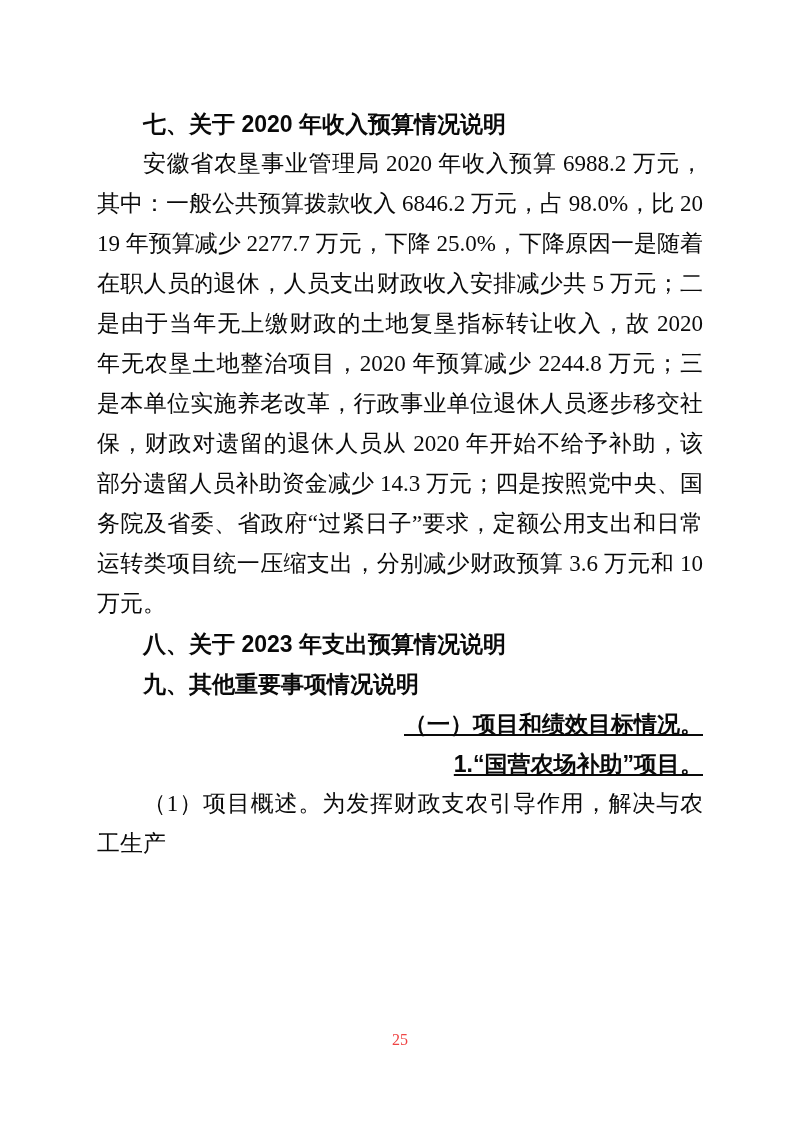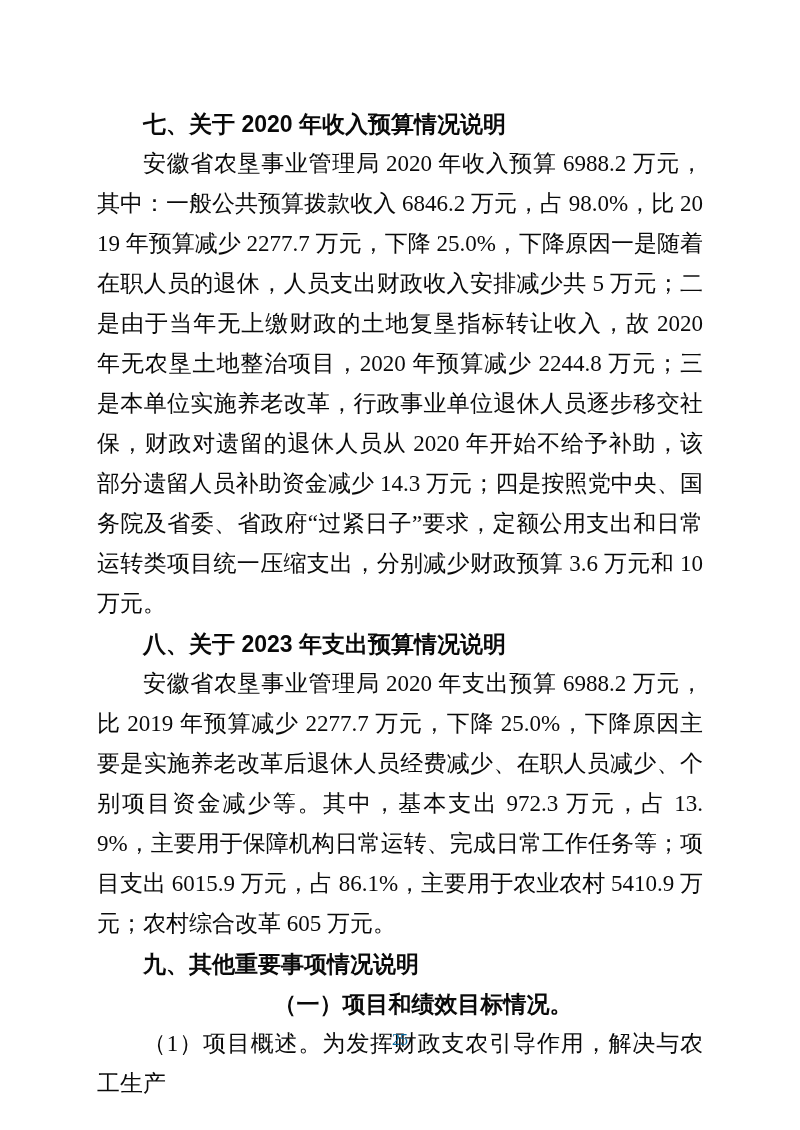--- a/index.html
+++ b/index.html
@@ -41,41 +41,42 @@
     font-family: Liberation Serif, serif;
   }
   .heading {
     font-weight: 700;
     font-family: "Liberation Sans", "DejaVu Sans", sans-serif;
     text-align: left;
   }
   .subheading {
     font-weight: 700;
     font-family: "Liberation Sans", "DejaVu Sans", sans-serif;
-    text-align: center;
+    text-align: right;
+    text-decoration: underline;
   }
   .page-number {
     position: absolute;
     left: 0;
     top: 1030px;
     width: 800px;
     text-align: center;
     font-size: 16px;
     line-height: 20px;
     font-family: "Liberation Serif", "DejaVu Serif", serif;
-    color: #0369a1;
+    color: #ef4444;
   }
 </style>
 </head>
 <body>
 
 <div class="sheet">
   <div class="content">
     <h2 class="heading">七、关于 2020 年收入预算情况说明</h2>
     <p class="para">安徽省农垦事业管理局 2020 年收入预算 6988.2 万元，其中：一般公共预算拨款收入 6846.2 万元，占 98.0%，比 2019 年预算减少 2277.7 万元，下降 25.0%，下降原因一是随着在职人员的退休，人员支出财政收入安排减少共 5 万元；二是由于当年无上缴财政的土地复垦指标转让收入，故 2020 年无农垦土地整治项目，2020 年预算减少 2244.8 万元；三是本单位实施养老改革，行政事业单位退休人员逐步移交社保，财政对遗留的退休人员从 2020 年开始不给予补助，该部分遗留人员补助资金减少 14.3 万元；四是按照党中央、国务院及省委、省政府“过紧日子”要求，定额公用支出和日常运转类项目统一压缩支出，分别减少财政预算 3.6 万元和 10 万元。</p>
     <h2 class="heading">八、关于 2023 年支出预算情况说明</h2>
-    <p class="para">安徽省农垦事业管理局 2020 年支出预算 6988.2 万元，比 2019 年预算减少 2277.7 万元，下降 25.0%，下降原因主要是实施养老改革后退休人员经费减少、在职人员减少、个别项目资金减少等。其中，基本支出 972.3 万元，占 13.9%，主要用于保障机构日常运转、完成日常工作任务等；项目支出 6015.9 万元，占 86.1%，主要用于农业农村 5410.9 万元；农村综合改革 605 万元。</p>
     <h2 class="heading">九、其他重要事项情况说明</h2>
     <h3 class="subheading">（一）项目和绩效目标情况。</h3>
+    <h3 class="subheading">1.“国营农场补助”项目。</h3>
     <p class="para">（1）项目概述。为发挥财政支农引导作用，解决与农工生产</p>
   </div>
   <div class="page-number">25</div>
 </div>
 
 </body></html>

